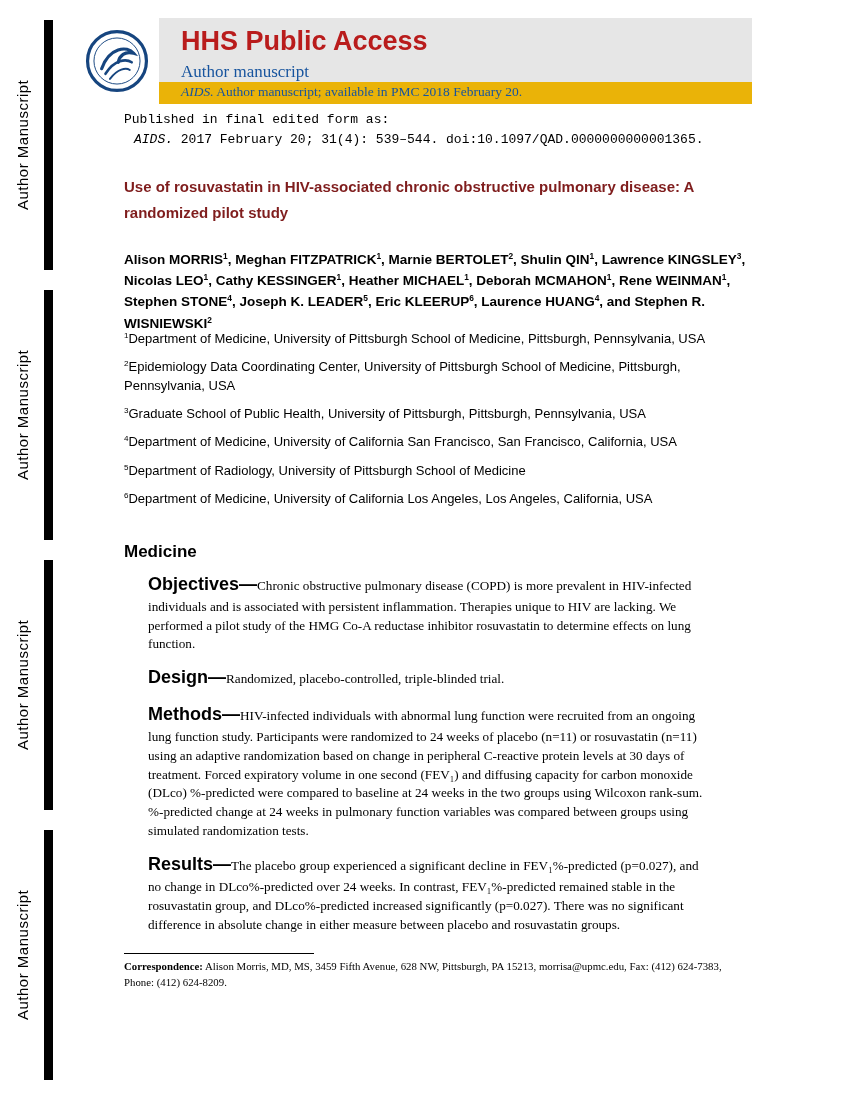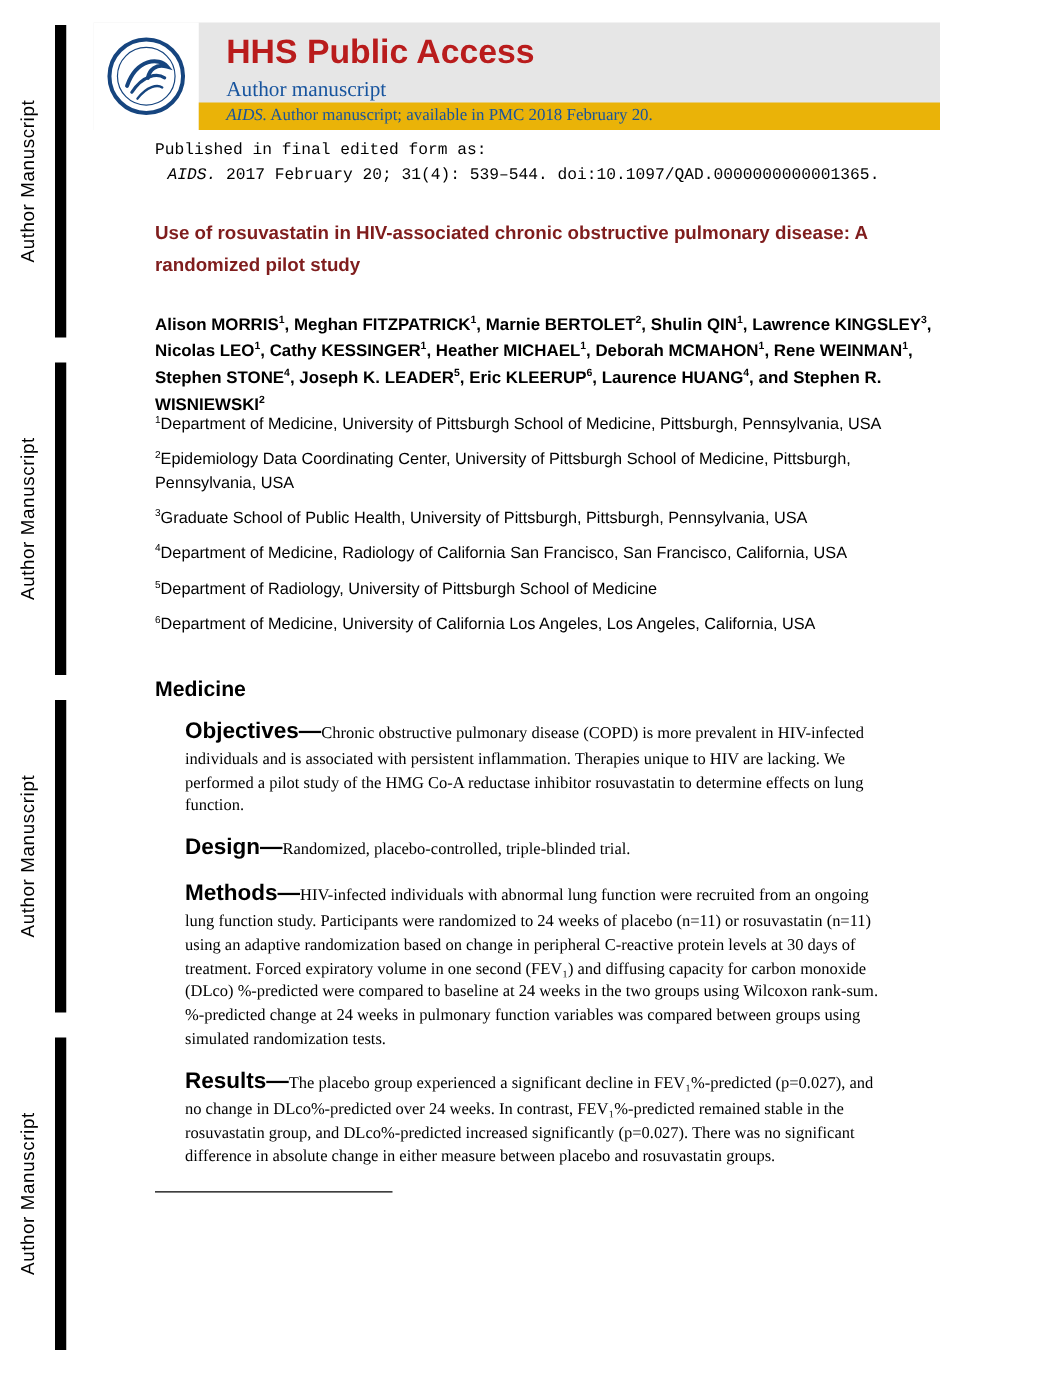--- a/index.html
+++ b/index.html
@@ -87,28 +87,29 @@
 </div>
 
 <div class="art-title">Use of rosuvastatin in HIV-associated chronic obstructive pulmonary disease: A randomized pilot study</div>
 
 <div class="authors"><span>Alison MORRIS<sup>1</sup>, </span><span>Meghan FITZPATRICK<sup>1</sup>, </span><span>Marnie BERTOLET<sup>2</sup>, </span><span>Shulin QIN<sup>1</sup>, </span><span>Lawrence KINGSLEY<sup>3</sup>, </span><span>Nicolas LEO<sup>1</sup>, </span><span>Cathy KESSINGER<sup>1</sup>, </span><span>Heather MICHAEL<sup>1</sup>, </span><span>Deborah MCMAHON<sup>1</sup>, </span><span>Rene WEINMAN<sup>1</sup>, </span><span>Stephen STONE<sup>4</sup>, </span><span>Joseph K. LEADER<sup>5</sup>, </span><span>Eric KLEERUP<sup>6</sup>, </span><span>Laurence HUANG<sup>4</sup>, and </span><span>Stephen R. WISNIEWSKI<sup>2</sup></span></div>
 
 <div class="affils">
   <p class="affil"><sup>1</sup><span>Department of Medicine, University of Pittsburgh School of Medicine, Pittsburgh, Pennsylvania, USA</span></p>
   <p class="affil"><sup>2</sup><span>Epidemiology Data Coordinating Center, University of Pittsburgh School of Medicine, Pittsburgh, Pennsylvania, USA</span></p>
   <p class="affil"><sup>3</sup><span>Graduate School of Public Health, University of Pittsburgh, Pittsburgh, Pennsylvania, USA</span></p>
-  <p class="affil"><sup>4</sup><span>Department of Medicine, Radiology of California San Francisco, San Francisco, California, USA</span></p>
+  <p class="affil"><sup>4</sup><span>Department of Medicine, University of California San Francisco, San Francisco, California, USA</span></p>
   <p class="affil"><sup>5</sup><span>Department of Radiology, University of Pittsburgh School of Medicine</span></p>
   <p class="affil"><sup>6</sup><span>Department of Medicine, University of California Los Angeles, Los Angeles, California, USA</span></p>
 </div>
 
 <div class="abstract-h">Medicine</div>
 <div class="abstract-body">
   <p class="abs-sec"><span class="abs-label">Objectives—</span><span>Chronic obstructive pulmonary disease (COPD) is more prevalent in HIV-infected individuals and is associated with persistent inflammation. Therapies unique to HIV are lacking. We performed a pilot study of the HMG Co-A reductase inhibitor rosuvastatin to determine effects on lung function.</span></p>
   <p class="abs-sec"><span class="abs-label">Design—</span><span>Randomized, placebo-controlled, triple-blinded trial.</span></p>
   <p class="abs-sec"><span class="abs-label">Methods—</span><span>HIV-infected individuals with abnormal lung function were recruited from an ongoing lung function study. Participants were randomized to 24 weeks of placebo (n=11) or rosuvastatin (n=11) using an adaptive randomization based on change in peripheral C-reactive protein levels at 30 days of treatment. Forced expiratory volume in one second (FEV₁) and diffusing capacity for carbon monoxide (DLco) %-predicted were compared to baseline at 24 weeks in the two groups using Wilcoxon rank-sum. %-predicted change at 24 weeks in pulmonary function variables was compared between groups using simulated randomization tests.</span></p>
   <p class="abs-sec"><span class="abs-label">Results—</span><span>The placebo group experienced a significant decline in FEV₁%-predicted (p=0.027), and no change in DLco%-predicted over 24 weeks. In contrast, FEV₁%-predicted remained stable in the rosuvastatin group, and DLco%-predicted increased significantly (p=0.027). There was no significant difference in absolute change in either measure between placebo and rosuvastatin groups.</span></p>
 </div>
 
 <div class="footer">
   <div class="footer-rule"></div>
+  <div><b>Correspondence:</b><span> Alison Morris, MD, MS, 3459 Fifth Avenue, 628 NW, Pittsburgh, PA 15213, morrisa@upmc.edu, Fax: (412) 624-7383, Phone: (412) 624-8209.</span></div>
 </div>
 
 </body></html>

